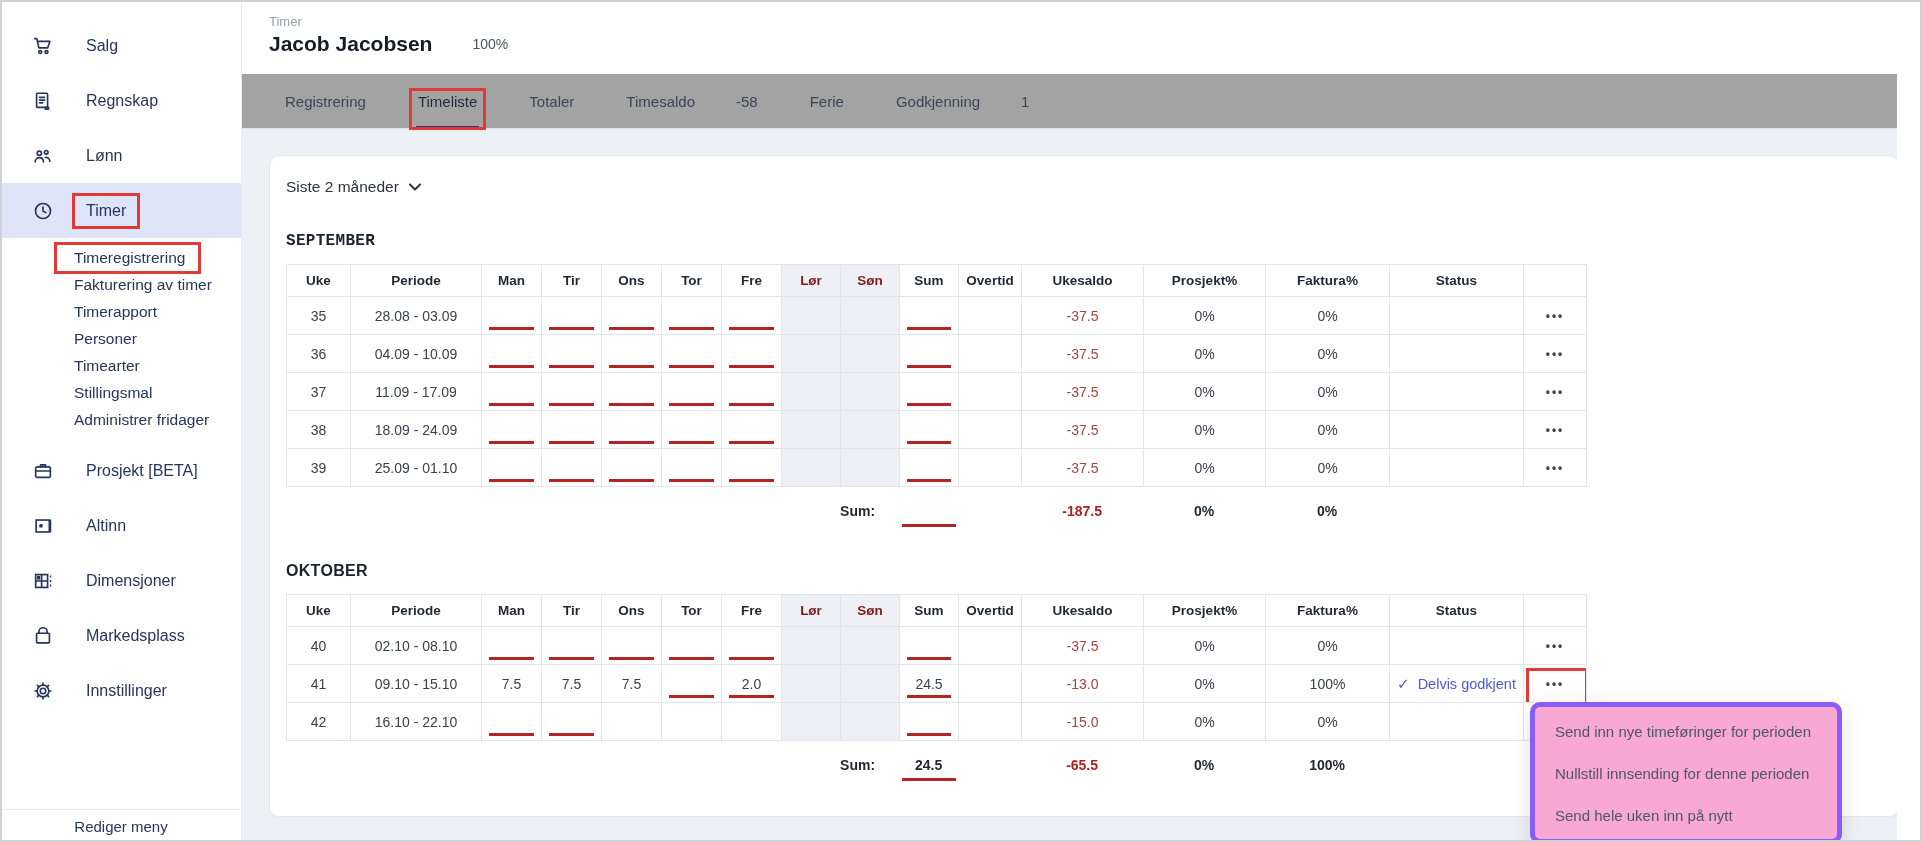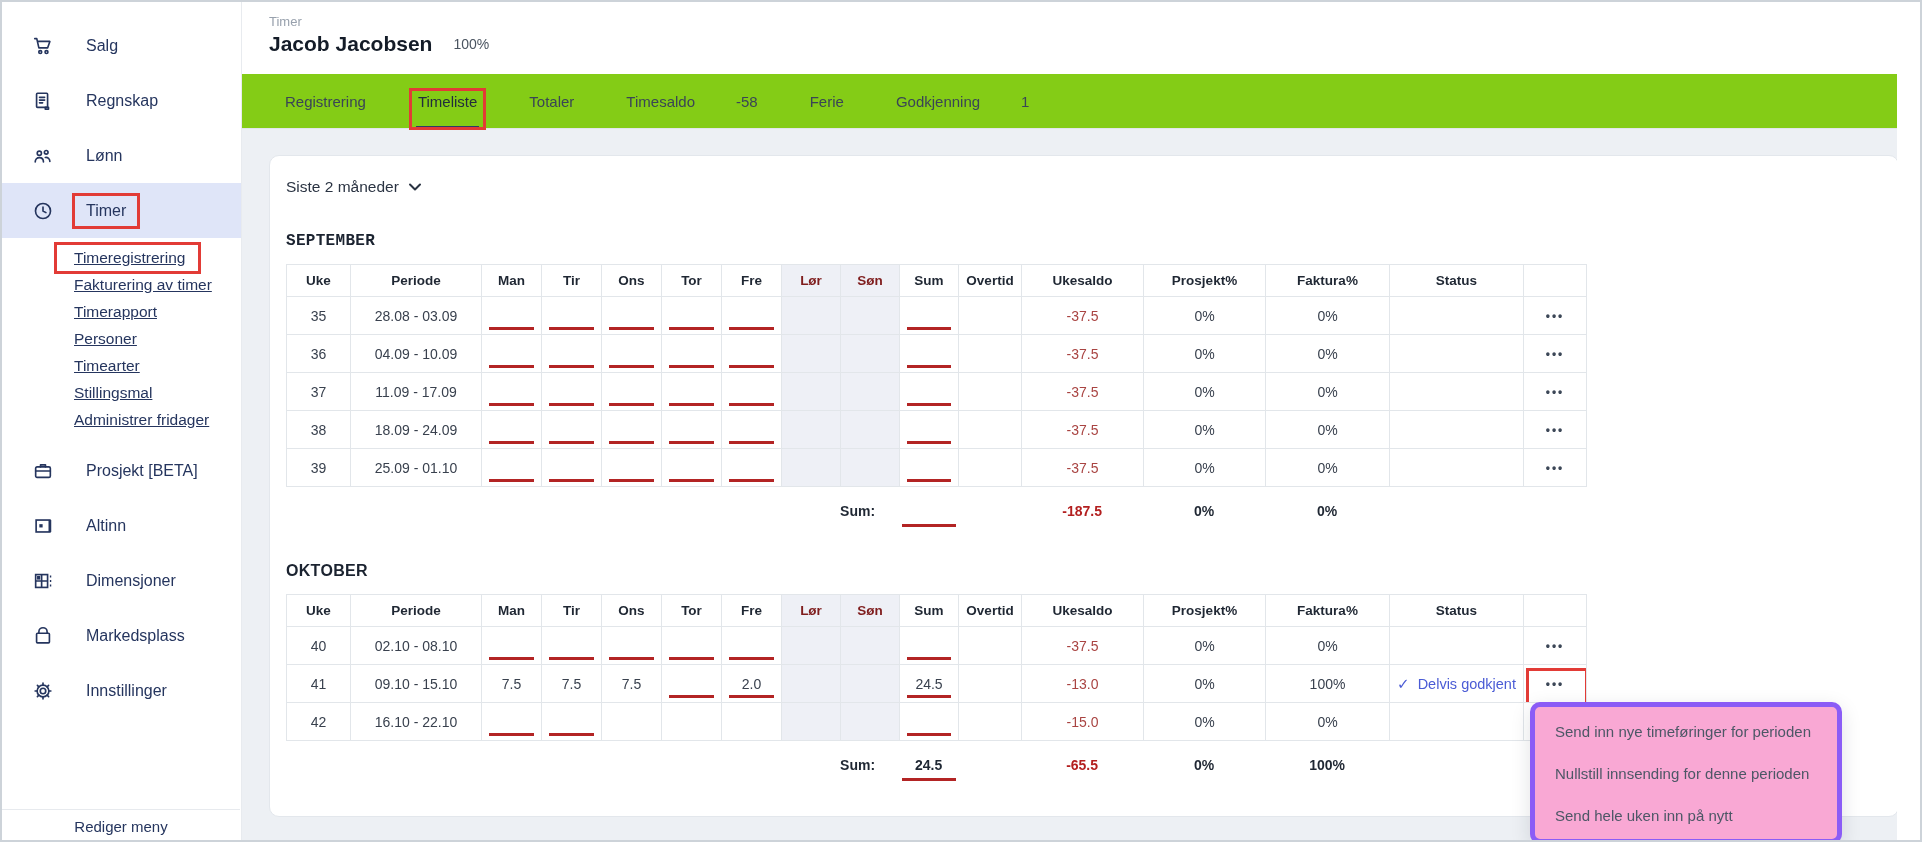--- a/index.html
+++ b/index.html
@@ -6,43 +6,43 @@
   .app{position:relative;width:1922px;height:842px;box-sizing:border-box;border:2px solid #cdd3d9;background:#fff;overflow:hidden;}
 
   
   .sidebar{position:absolute;left:0;top:0;bottom:0;width:240px;background:#fff;border-right:1px solid #e8ebef;box-sizing:border-box;}
   .side-spacer{height:16px;}
   .side-item{height:55px;display:flex;align-items:center;padding-left:30px;gap:32px;color:#25355e;font-size:16px;cursor:pointer;}
   .side-item.active{background:#dfe5f8;}
   .side-item .icon{width:22px;height:22px;flex:0 0 22px;display:flex;align-items:center;justify-content:center;}
   .lbl-wrap{position:relative;display:inline-block;}
   .submenu{padding:6px 0 0 72px;}
-  .sub-item{height:27px;display:flex;align-items:center;color:#25355e;font-size:15.5px;cursor:pointer;text-decoration:underline;}
+  .sub-item{height:27px;display:flex;align-items:center;color:#25355e;font-size:15.5px;cursor:pointer;}
   .sub-wrap{position:relative;display:inline-block;}
   .side-gap{height:10px;}
   .side-footer{position:absolute;left:0;right:1px;bottom:0;height:30px;border-top:1px solid #e7eaee;background:#fff;}
   .side-footer a{display:block;text-align:center;margin-top:8px;color:#25355e;font-size:15px;text-decoration:none;cursor:pointer;}
 
   
   .annbox{display:none;position:absolute;border:3px solid #e23b36;pointer-events:none;z-index:30;}
   .annbox.show{display:block;}
   .navbox{left:-14px;right:-14px;top:-9px;bottom:-9px;}
   .subbox{left:-20px;right:-16px;top:-7px;bottom:-7px;}
   .tabbox{left:-9px;right:-9px;top:14px;bottom:-2px;}
   .cellbox{left:2px;right:-2px;top:3px;bottom:-3px;}
 
   
   .main{position:absolute;left:240px;top:0;right:0;bottom:0;display:flex;flex-direction:column;}
   .page-header{height:72px;background:#fff;padding:12px 0 0 27px;box-sizing:border-box;}
   .eyebrow{font-size:13px;color:#98a1ad;margin-bottom:3px;}
-  .title-row{display:flex;align-items:center;gap:21px;}
+  .title-row{display:flex;align-items:center;gap:40px;}
   .page-title{font-size:21px;font-weight:bold;color:#141c28;}
   .fte{font-size:14px;color:#4a5460;}
 
-  .tabbar{height:54px;background:#84cc16;border-bottom:1px solid #e2e6ea;display:flex;align-items:center;padding-left:43px;gap:52px;margin-right:23px;}
+  .tabbar{height:54px;background:#a3a3a3;border-bottom:1px solid #e2e6ea;display:flex;align-items:center;padding-left:43px;gap:52px;margin-right:23px;}
   .tab{height:54px;display:flex;align-items:center;gap:9px;position:relative;font-size:15px;color:#3a4556;cursor:pointer;}
   .tab.active{color:#222c3d;}
   .tab.active::after{content:"";position:absolute;left:-2px;right:-2px;bottom:-1px;height:3px;background:#2d3a66;}
   .tab .tab-badge{color:#3a4556;margin-left:32px;}
 
   .content{flex:1;background:#edf0f4;margin-right:23px;overflow:visible;}
   .card{background:#fff;border:1px solid #e3e7ec;border-radius:10px;width:1630px;box-sizing:border-box;margin:26px 0 0 27px;padding:16px 16px 26px 16px;}
   .filter{display:flex;align-items:center;gap:9px;font-size:15.5px;color:#2a3342;cursor:pointer;width:max-content;padding:6px 0;}
   .month-heading{font-size:16px;font-weight:bold;color:#1b2330;letter-spacing:.3px;margin:26px 0 14px 0;}
   .month-heading.first{margin-top:30px;font-family:Liberation Mono, monospace;}

